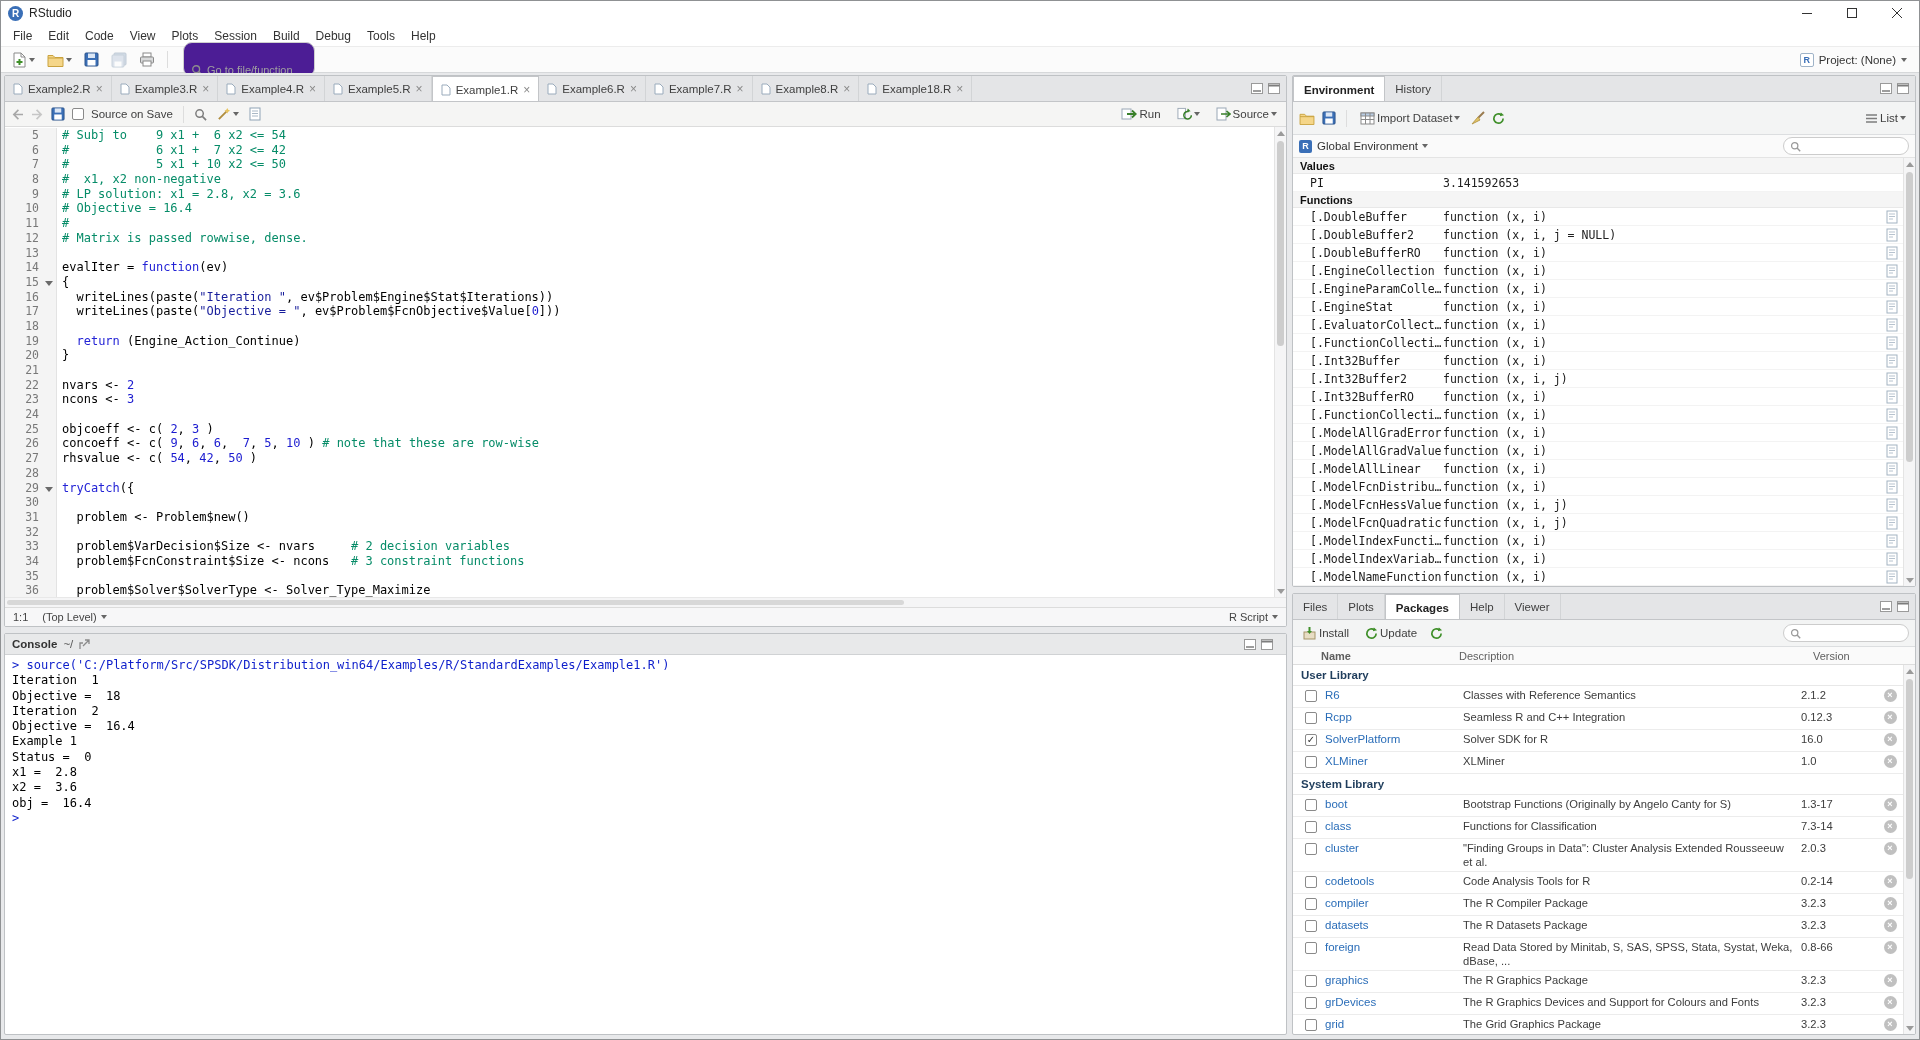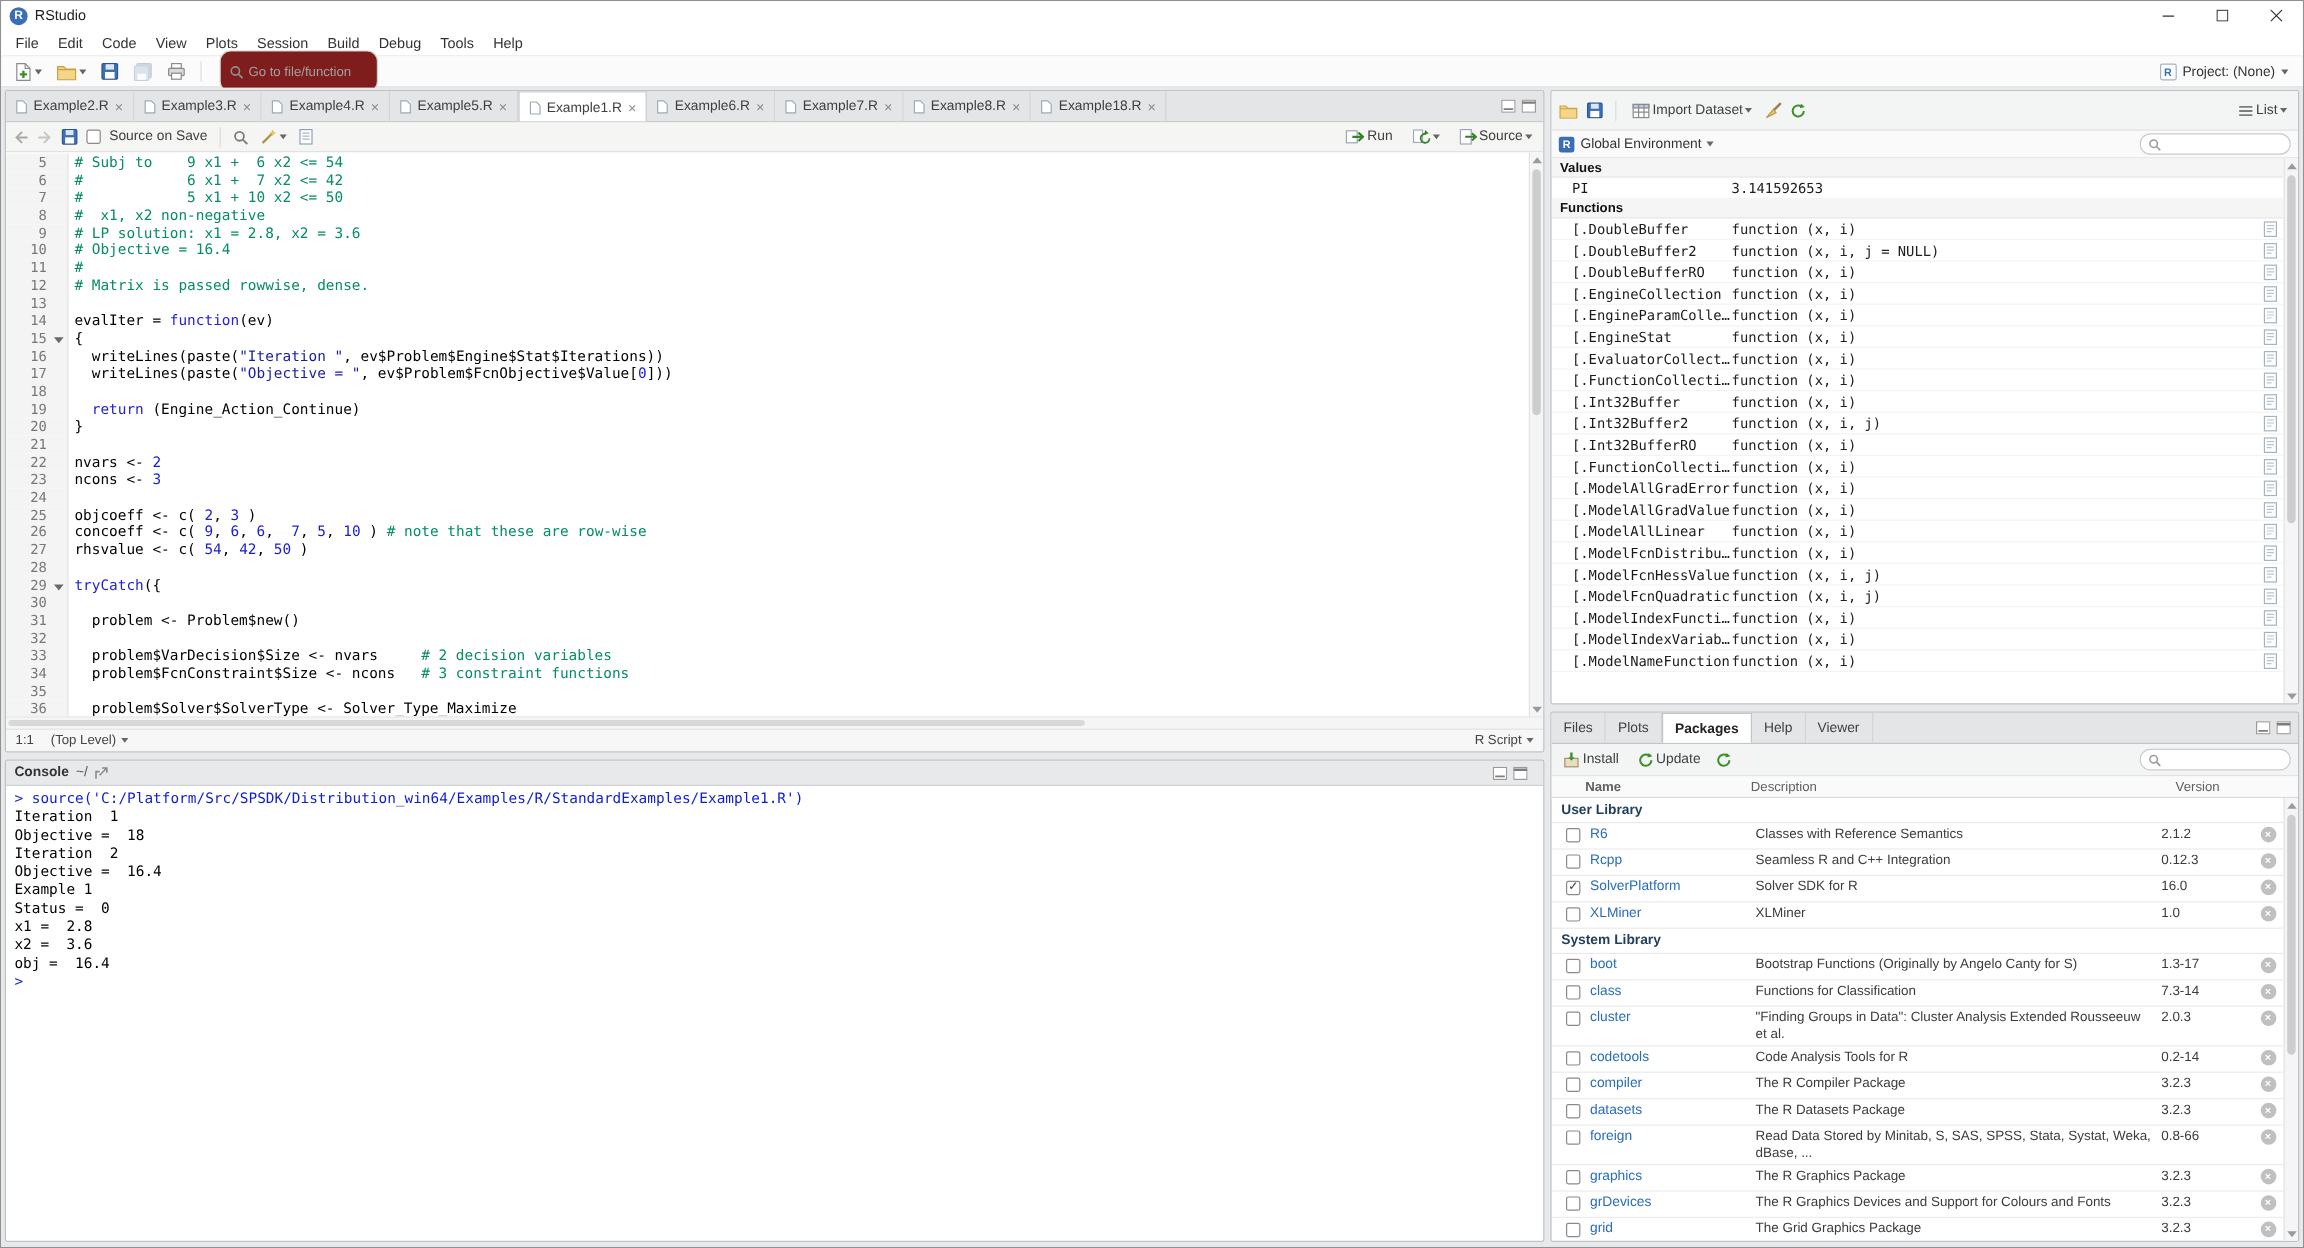--- a/index.html
+++ b/index.html
@@ -17,21 +17,21 @@
 
 
 .menubar{height:22px;flex:0 0 22px;background:#ffffff;display:flex;align-items:center;padding-left:4px;border-bottom:1px solid #ececec;}
 .menu-item{font-size:12px;color:#333;padding:0 8px;line-height:22px;}
 
 
 .toolbar{height:26px;flex:0 0 26px;background:#fbfbfb;border-bottom:1px solid #d6d8da;display:flex;align-items:center;padding:0 8px;gap:6px;}
 .tbtn{display:flex;align-items:center;gap:2px;padding:2px 3px;border-radius:2px;}
 .caret{width:0;height:0;border-left:3px solid transparent;border-right:3px solid transparent;border-top:4px solid #666;display:inline-block;}
 .tool-sep{width:1px;height:17px;background:#dddddd;margin:0 3px;}
-.goto-box{width:132px;height:35px;border:1px solid #cfcfcf;border-radius:9px;background:#7f1d1d;display:flex;align-items:center;gap:4px;padding:0 7px;margin-left:6px;}
+.goto-box{width:132px;height:35px;border:1px solid #cfcfcf;border-radius:9px;background:#4c1d95;display:flex;align-items:flex-end;gap:4px;padding:0 7px;margin-left:6px;}
 .goto-placeholder{font-size:11px;color:#a0a0a0;white-space:nowrap;overflow:hidden;}
 .spacer{flex:1;}
 .project-btn{display:flex;align-items:center;gap:5px;font-size:11.5px;color:#333;padding-right:4px;}
 .proj-icon{width:14px;height:14px;border:1px solid #9fb3c8;border-radius:2px;background:#fff;color:#3a6fb7;font-weight:bold;font-size:9px;display:flex;align-items:center;justify-content:center;}
 
 
 .workspace{flex:1;display:flex;padding:2px 3px 4px 3px;gap:5px;background:#e8e9eb;min-height:0;}
 .col-left{width:1283px;flex:0 0 1283px;display:flex;flex-direction:column;min-height:0;}
 .col-right{flex:1;display:flex;flex-direction:column;min-height:0;}
 .pane{background:#fff;border:1px solid #bfc2c5;border-radius:2px;display:flex;flex-direction:column;overflow:hidden;justify-content:space-between;}
@@ -688,20 +688,44 @@
               </span>
           </div>
         </div>
         <div class="console-body" id="console-lines"><div class="con-line input">&gt; source('C:/Platform/Src/SPSDK/Distribution_win64/Examples/R/StandardExamples/Example1.R')</div><div class="con-line output">Iteration  1</div><div class="con-line output">Objective =  18</div><div class="con-line output">Iteration  2</div><div class="con-line output">Objective =  16.4</div><div class="con-line output">Example 1</div><div class="con-line output">Status =  0</div><div class="con-line output">x1 =  2.8</div><div class="con-line output">x2 =  3.6</div><div class="con-line output">obj =  16.4</div><div class="con-line input">&gt;</div></div>
       </section>
     </div>
 
     <div class="col-right">
 
       <section class="pane env-pane">
+        <div class="tabbar">
+          <div class="tabs-list" id="env-tabs">
+              <div class="ptab active">
+                <span class="ptab-label">Environment</span>
+              </div>
+              <div class="ptab">
+                <span class="ptab-label">History</span>
+              </div>
+            </div>
+          <div class="pane-btns">
+            <span class="pane-btn">
+                <svg width="12" height="11" viewBox="0 0 12 11">
+                  <rect x="0.5" y="0.5" width="11" height="10" fill="#fff" stroke="#9a9a9a"></rect>
+                  <path d="M2 8h8" stroke="#7d7d7d" stroke-width="1.5"></path>
+                </svg>
+              </span>
+            <span class="pane-btn">
+                <svg width="12" height="11" viewBox="0 0 12 11">
+                  <rect x="0.5" y="0.5" width="11" height="10" fill="#fff" stroke="#9a9a9a"></rect>
+                  <path d="M0.5 2.5h11" stroke="#7d7d7d" stroke-width="2"></path>
+                </svg>
+              </span>
+          </div>
+        </div>
         <div class="env-toolbar">
           <span class="ico">
               <svg width="16" height="13" viewBox="0 0 17 14">
                 <path d="M1 2.5h5l2 2h8v9H1z" fill="#f5d689" stroke="#c9a23f"></path>
                 <path d="M1 5h15" stroke="#c9a23f"></path>
               </svg>
             </span>
           <span class="ico">
               <svg width="14" height="14" viewBox="0 0 15 15">
                 <rect x="1" y="1" width="13" height="13" rx="1" fill="#3b6fb6" stroke="#2c548c"></rect>

